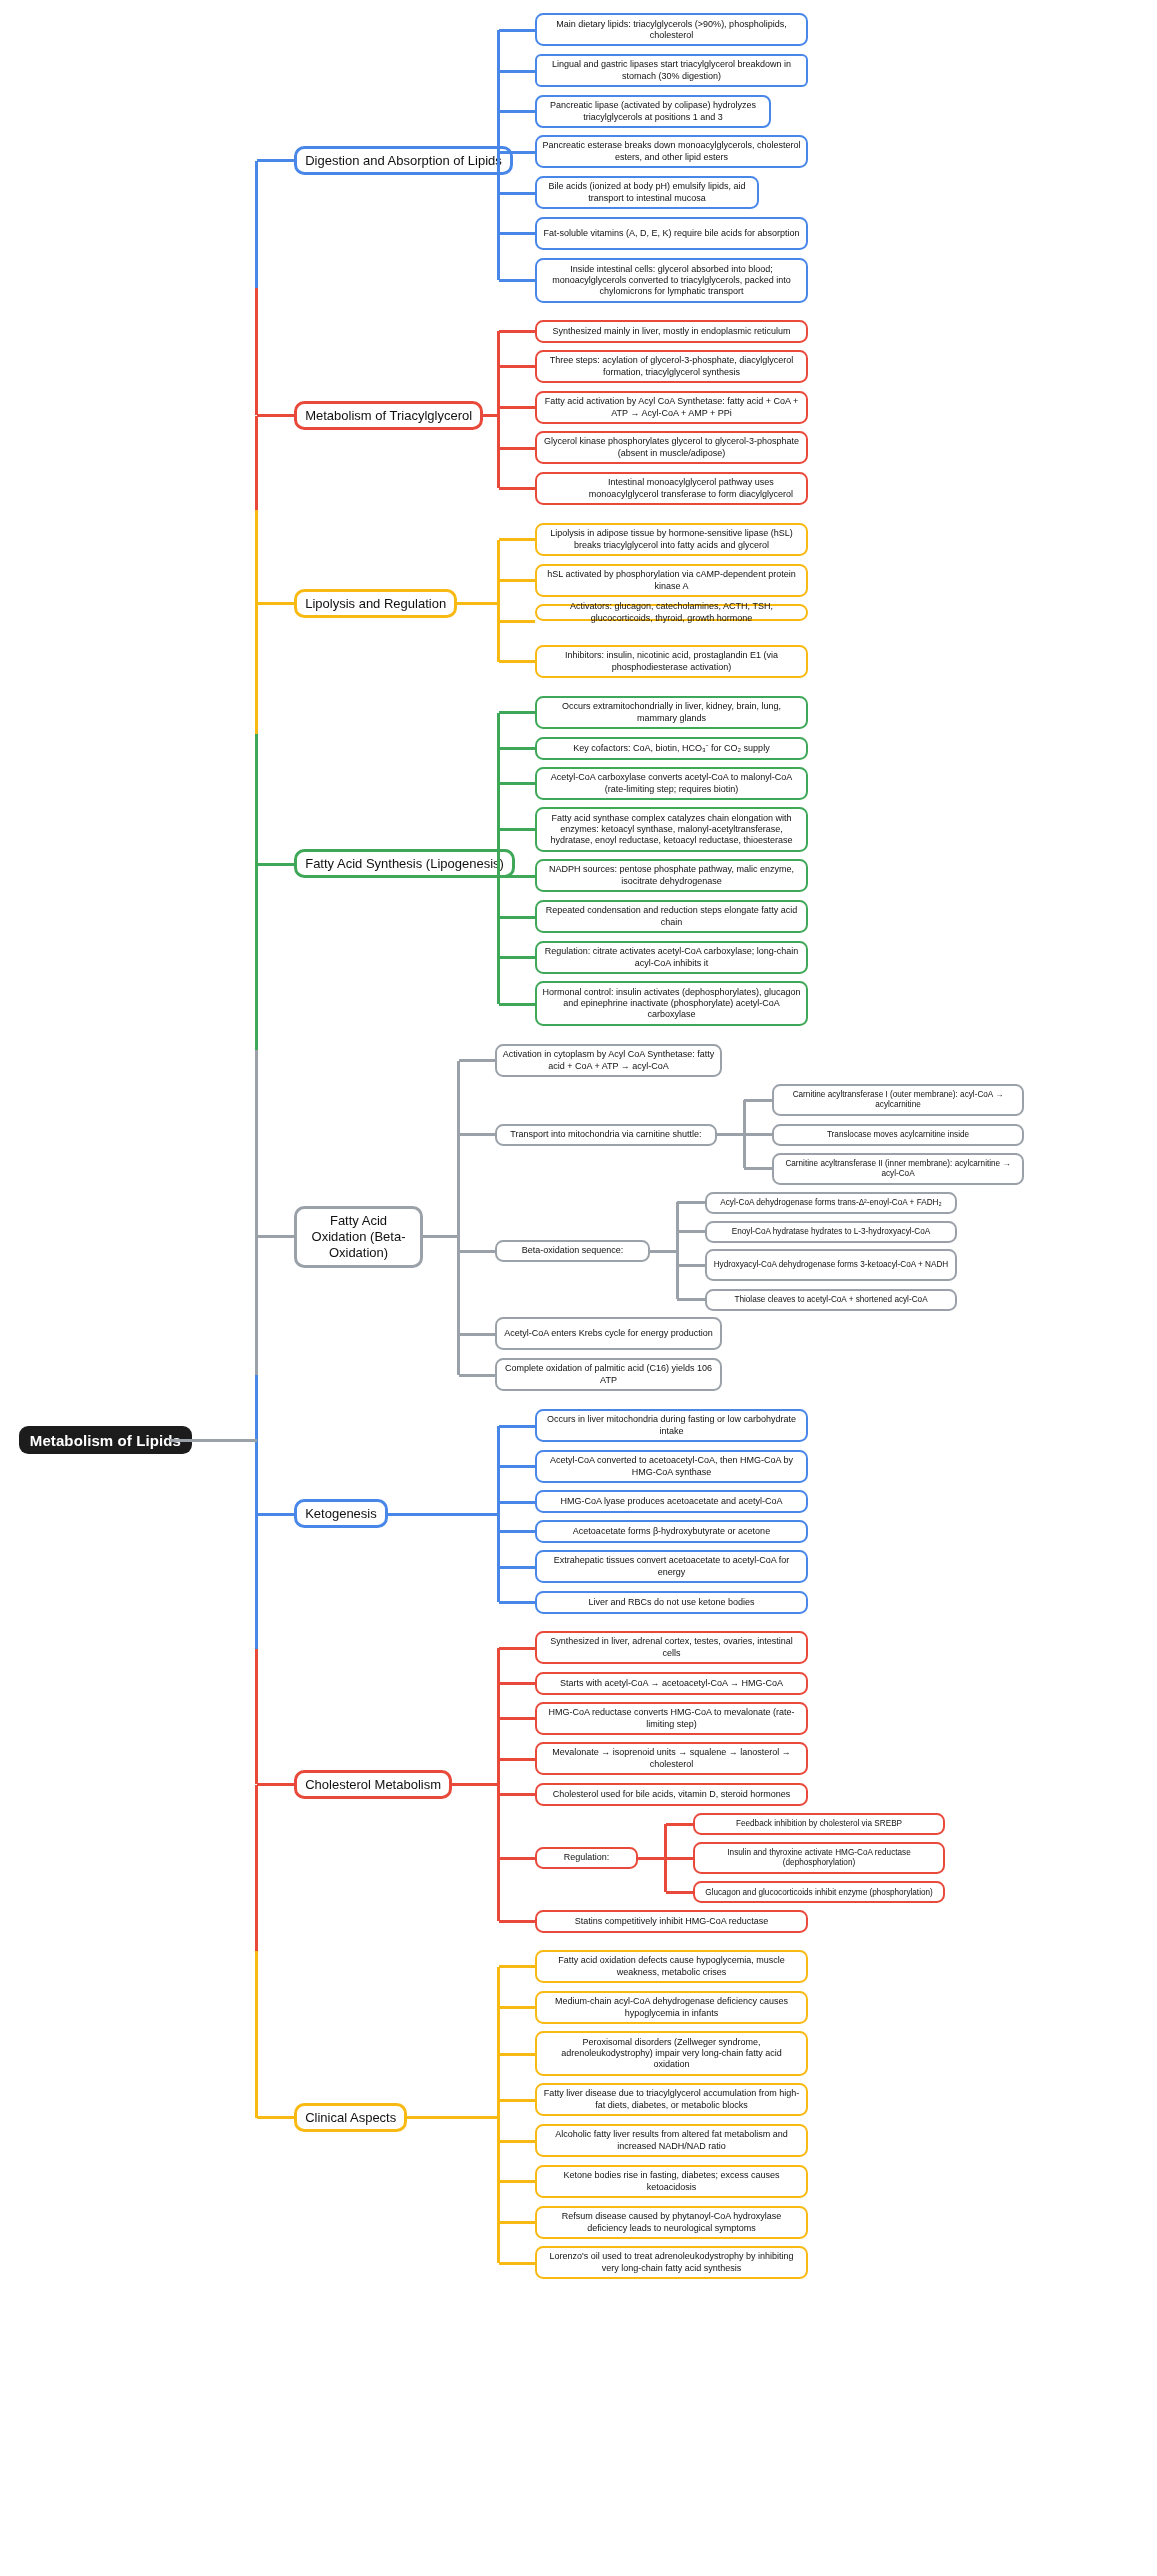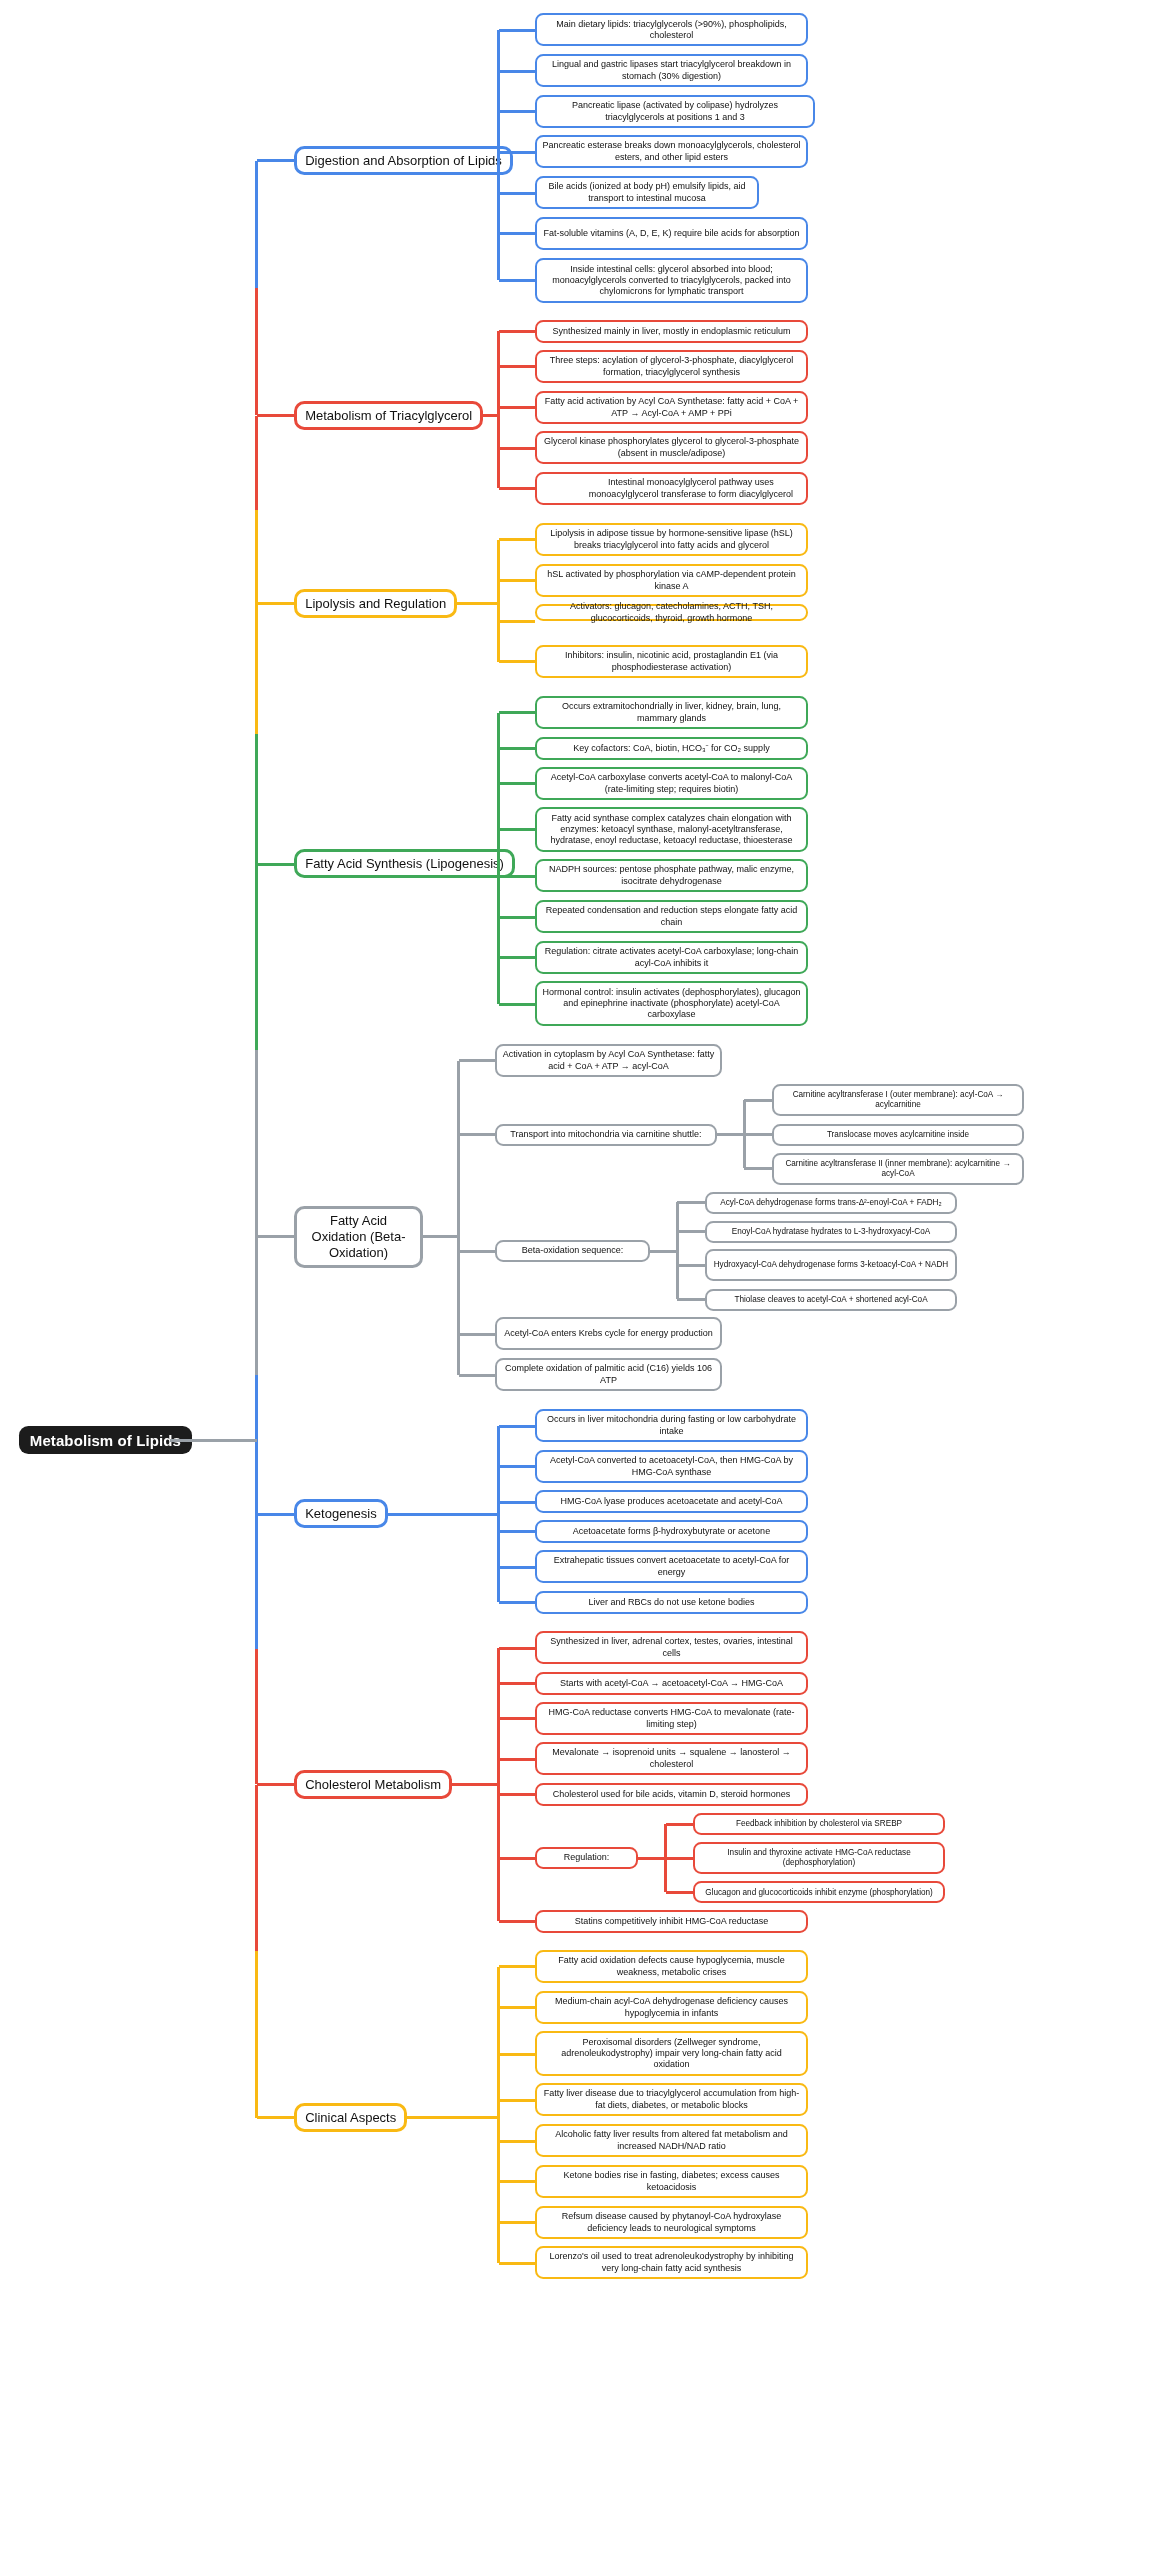--- a/index.html
+++ b/index.html
@@ -65,25 +65,25 @@
 
 <div id="canvas">
     <div class="node lvl1" style="left: 294px; top: 146px; border-color: rgb(72, 135, 232);">
       <span>Digestion and Absorption of Lipids</span>
     </div>
     <div class="ln h" style="left: 257px; top: 159px; width: 37px; background: rgb(72, 135, 232);"></div>
     <div class="node lvl2" style="left: 535px; top: 13.4px; width: 273px; height: 33px; border-color: rgb(72, 135, 232);">
       <span>Main dietary lipids: triacylglycerols (&gt;90%), phospholipids, cholesterol</span>
     </div>
     <div class="ln h" style="left: 499px; top: 29px; width: 36px; background: rgb(72, 135, 232);"></div>
-    <div class="node lvl2" style="left: 535px; top: 54px; width: 273px; height: 33px; border-color: rgb(72, 135, 232);">
+    <div class="node lvl2" style="left: 535px; top: 54px; width: 273px; height: 33px; border-color: rgb(72, 135, 232); border-radius: 6px;">
       <span>Lingual and gastric lipases start triacylglycerol breakdown in stomach (30% digestion)</span>
     </div>
     <div class="ln h" style="left: 499px; top: 70px; width: 36px; background: rgb(72, 135, 232);"></div>
-    <div class="node lvl2" style="left: 535px; top: 95px; width: 280px; height: 33px; border-color: rgb(72, 135, 232);">
+    <div class="node lvl2" style="left: 535px; top: 95px; width: 236px; height: 33px; border-color: rgb(72, 135, 232); border-radius: 8px;">
       <span>Pancreatic lipase (activated by colipase) hydrolyzes triacylglycerols at positions 1 and 3</span>
     </div>
     <div class="ln h" style="left: 499px; top: 110px; width: 36px; background: rgb(72, 135, 232);"></div>
     <div class="node lvl2" style="left: 535px; top: 135px; width: 273px; height: 33px; border-color: rgb(72, 135, 232);">
       <span>Pancreatic esterase breaks down monoacylglycerols, cholesterol esters, and other lipid esters</span>
     </div>
     <div class="ln h" style="left: 499px; top: 151px; width: 36px; background: rgb(72, 135, 232);"></div>
     <div class="node lvl2" style="left: 535px; top: 176px; width: 224px; height: 33px; border-color: rgb(72, 135, 232);">
       <span>Bile acids (ionized at body pH) emulsify lipids, aid transport to intestinal mucosa</span>
     </div>

